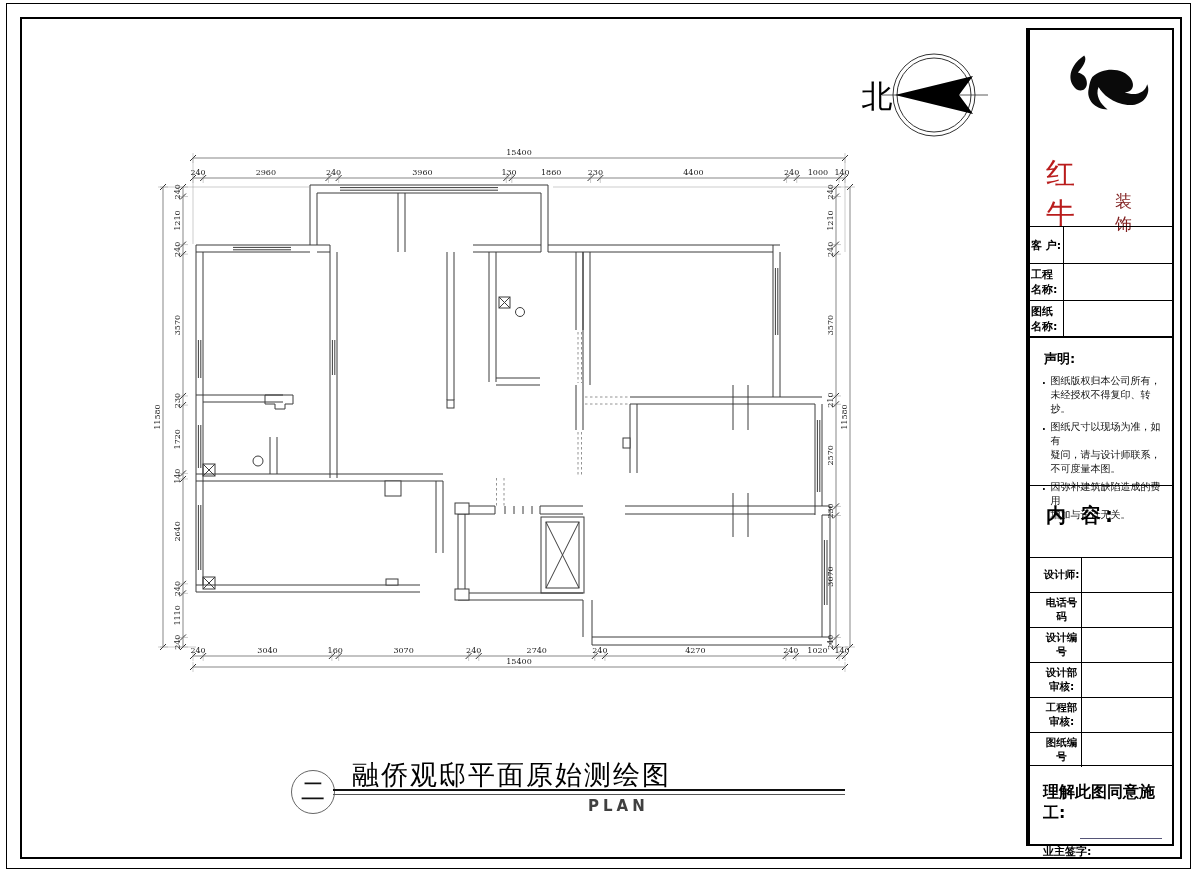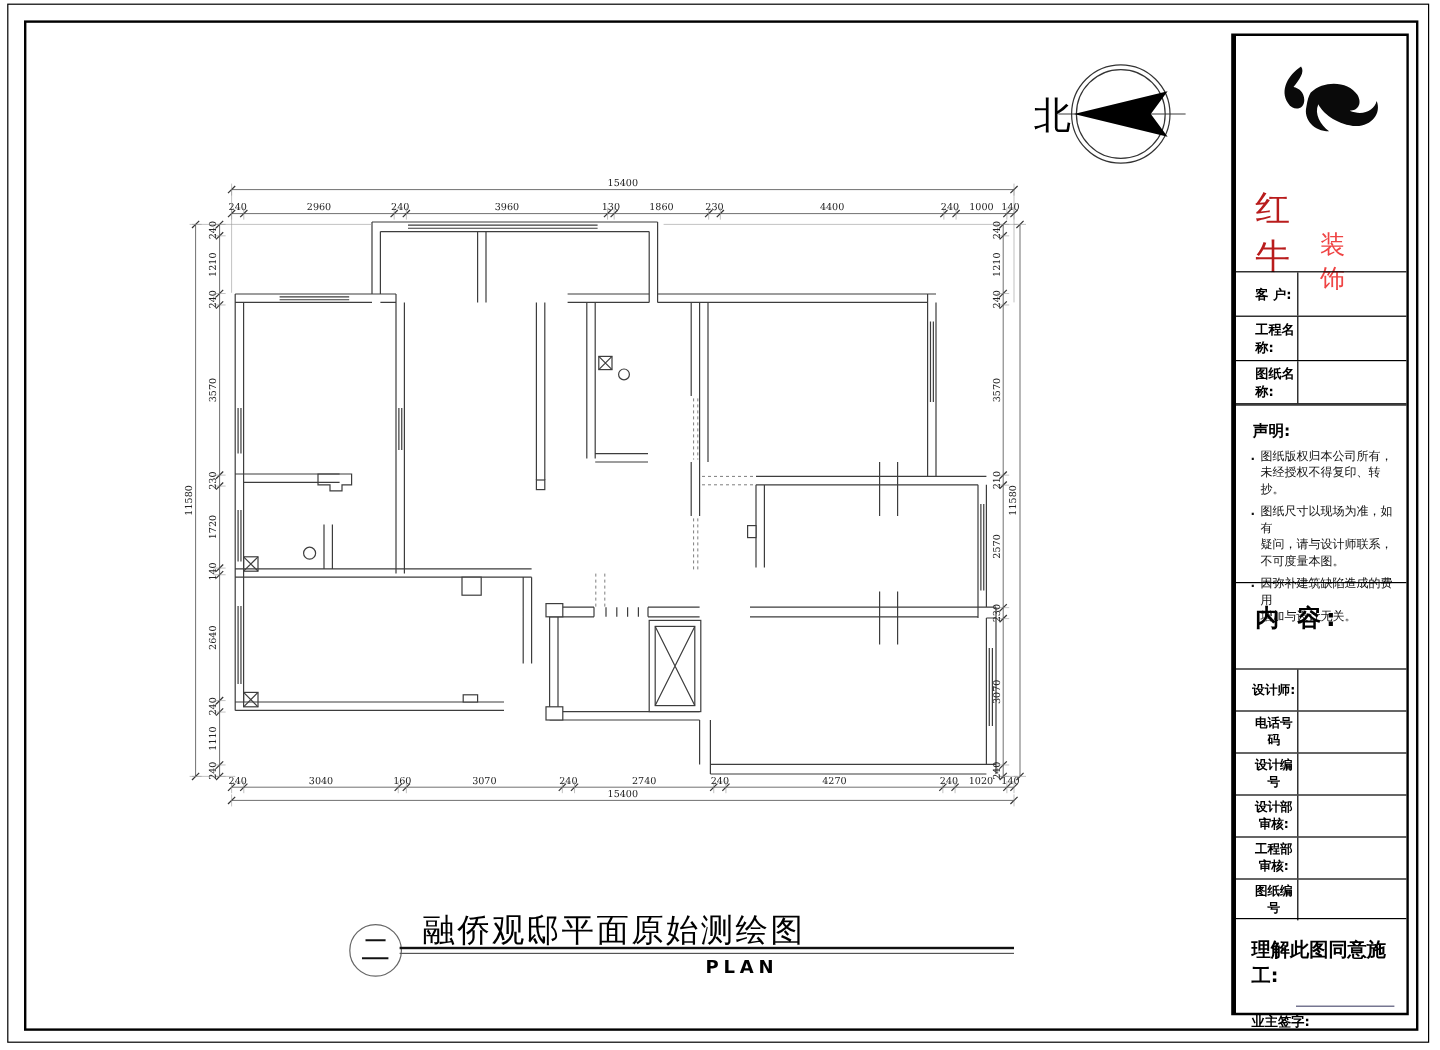--- a/index.html
+++ b/index.html
@@ -16,34 +16,34 @@
   .ext{stroke:#999;stroke-width:0.5;}
   .dimtext{font-family:"DejaVu Serif", serif;font-size:8px;fill:#222;}
   .compass-c{stroke:#333;stroke-width:1;fill:none;}
   .north-txt{font-size:31px;fill:#000;font-family:"DejaVu Sans", sans-serif;}
   
   .pt-circle{position:absolute;left:291px;top:770px;width:42px;height:42px;border:1px solid #666;
     border-radius:50%;text-align:center;line-height:40px;font-size:24px;color:#111;}
   .pt-text{position:absolute;left:352px;top:757px;font-size:27px;letter-spacing:2px;color:#000;}
   .pt-line{position:absolute;left:333px;top:789px;width:512px;height:2px;background:#111;}
   .pt-line2{position:absolute;left:333px;top:794px;width:512px;height:1px;background:#555;}
-  .pt-plan{position:absolute;left:588px;top:797px;font-size:15px;font-weight:bold;letter-spacing:4px;color:#000000;}
+  .pt-plan{position:absolute;left:588px;top:797px;font-size:15px;font-weight:bold;letter-spacing:4px;color:#404040;}
   
   .tb{position:absolute;left:1026px;top:28px;width:148px;height:818px;background:#fff;
       border:2px solid #000;border-left-width:4px;box-sizing:border-box;}
   .tb *{box-sizing:border-box;}
   .logo{position:absolute;left:20px;top:10px;width:108px;height:110px;}
   .brand1{position:absolute;left:16px;top:124px;font-size:29px;letter-spacing:18px;color:#b91c1c;
       font-family:Liberation Mono, monospace;}
-  .brand2{position:absolute;left:70px;top:160px;font-size:21px;letter-spacing:10px;color:#ef4444;
+  .brand2{position:absolute;left:85px;top:160px;font-size:17px;letter-spacing:10px;color:#7f1d1d;
       font-family:"DejaVu Serif", serif;}
   .fieldrows{position:absolute;left:0;top:196px;width:100%;}
   .frow{display:flex;height:37px;border-top:1px solid #000;}
-  .frow .lbl{width:52px;border-right:1px solid #000;font-size:11px;font-weight:600;
-      display:flex;align-items:center;padding-left:16px;}
+  .frow .lbl{width:34px;border-right:1px solid #000;font-size:11px;font-weight:600;
+      display:flex;align-items:center;padding-left:1px;}
   .frow .val{flex:1;}
   .stmt{position:absolute;left:0;top:307px;width:100%;height:148px;border-top:1px solid #000;}
   .stmt-h{margin:12px 0 6px 14px;font-size:13px;font-weight:bold;}
   .stmt-item{display:flex;margin:2px 8px 4px 12px;font-size:10px;line-height:14px;color:#111;}
   .stmt-item .marker{width:9px;font-weight:bold;}
   .stmt-text{white-space:pre-line;}
   .content{position:absolute;left:0;top:455px;width:100%;height:72px;border-top:1.5px solid #000;}
   .content .cl{margin:16px 0 0 16px;font-size:20px;font-weight:bold;letter-spacing:4px;}
   .smallrows{position:absolute;left:0;top:527px;width:100%;}
   .srow{display:flex;height:35px;border-top:1px solid #000;}

